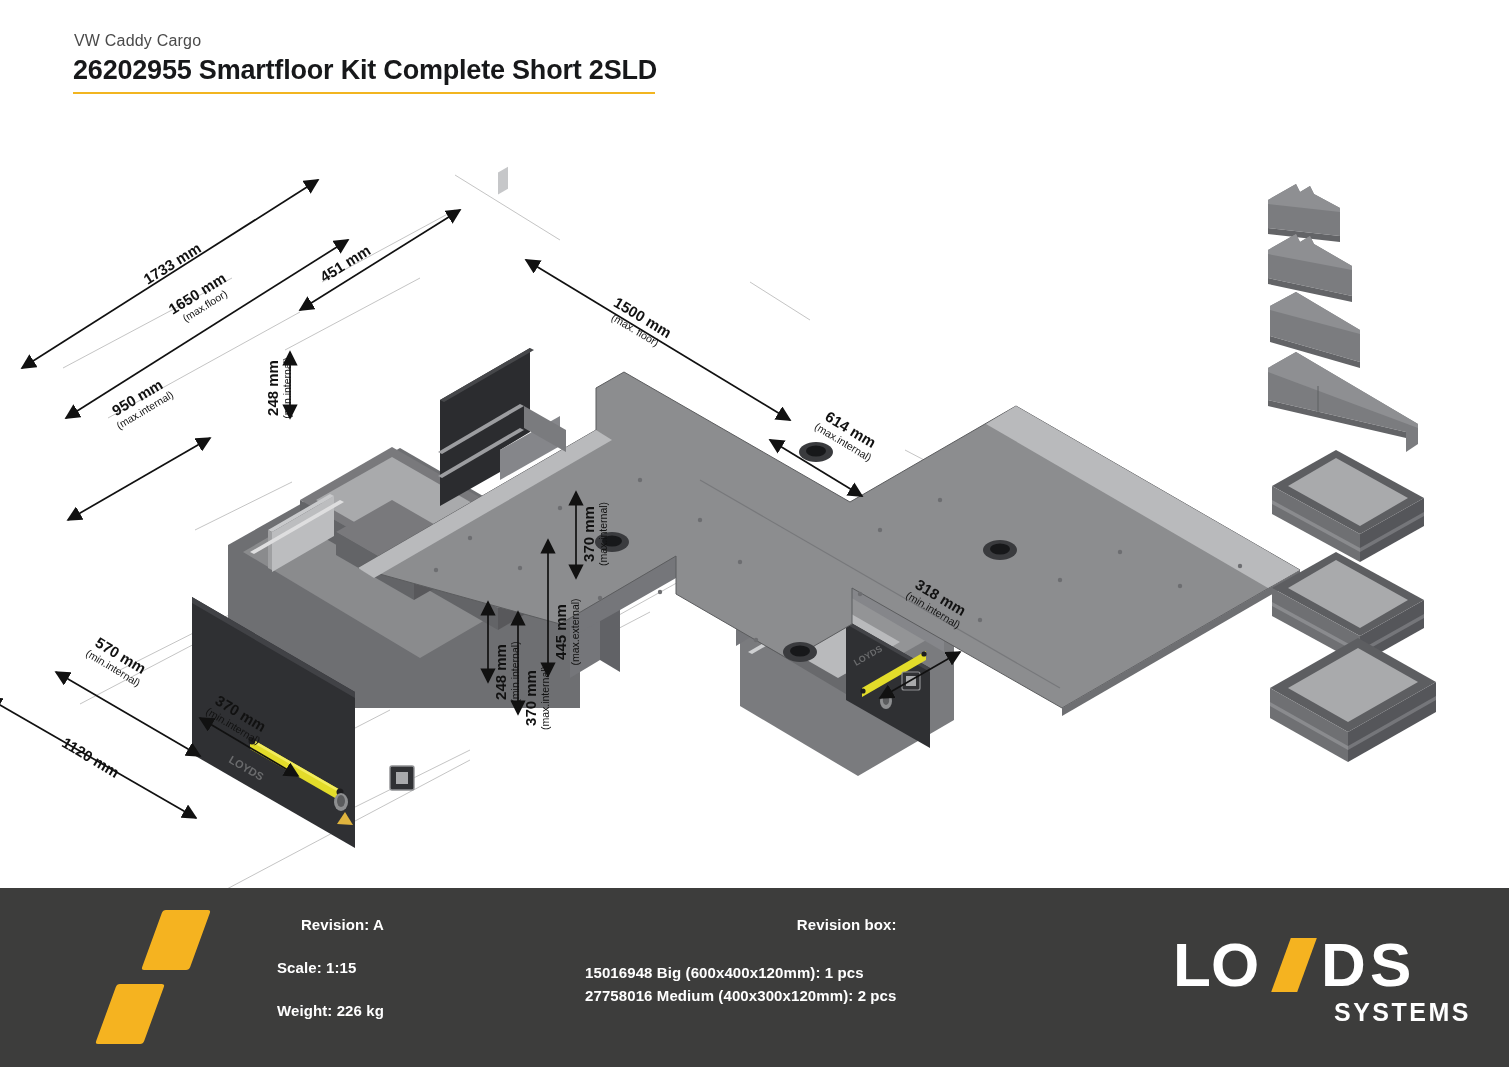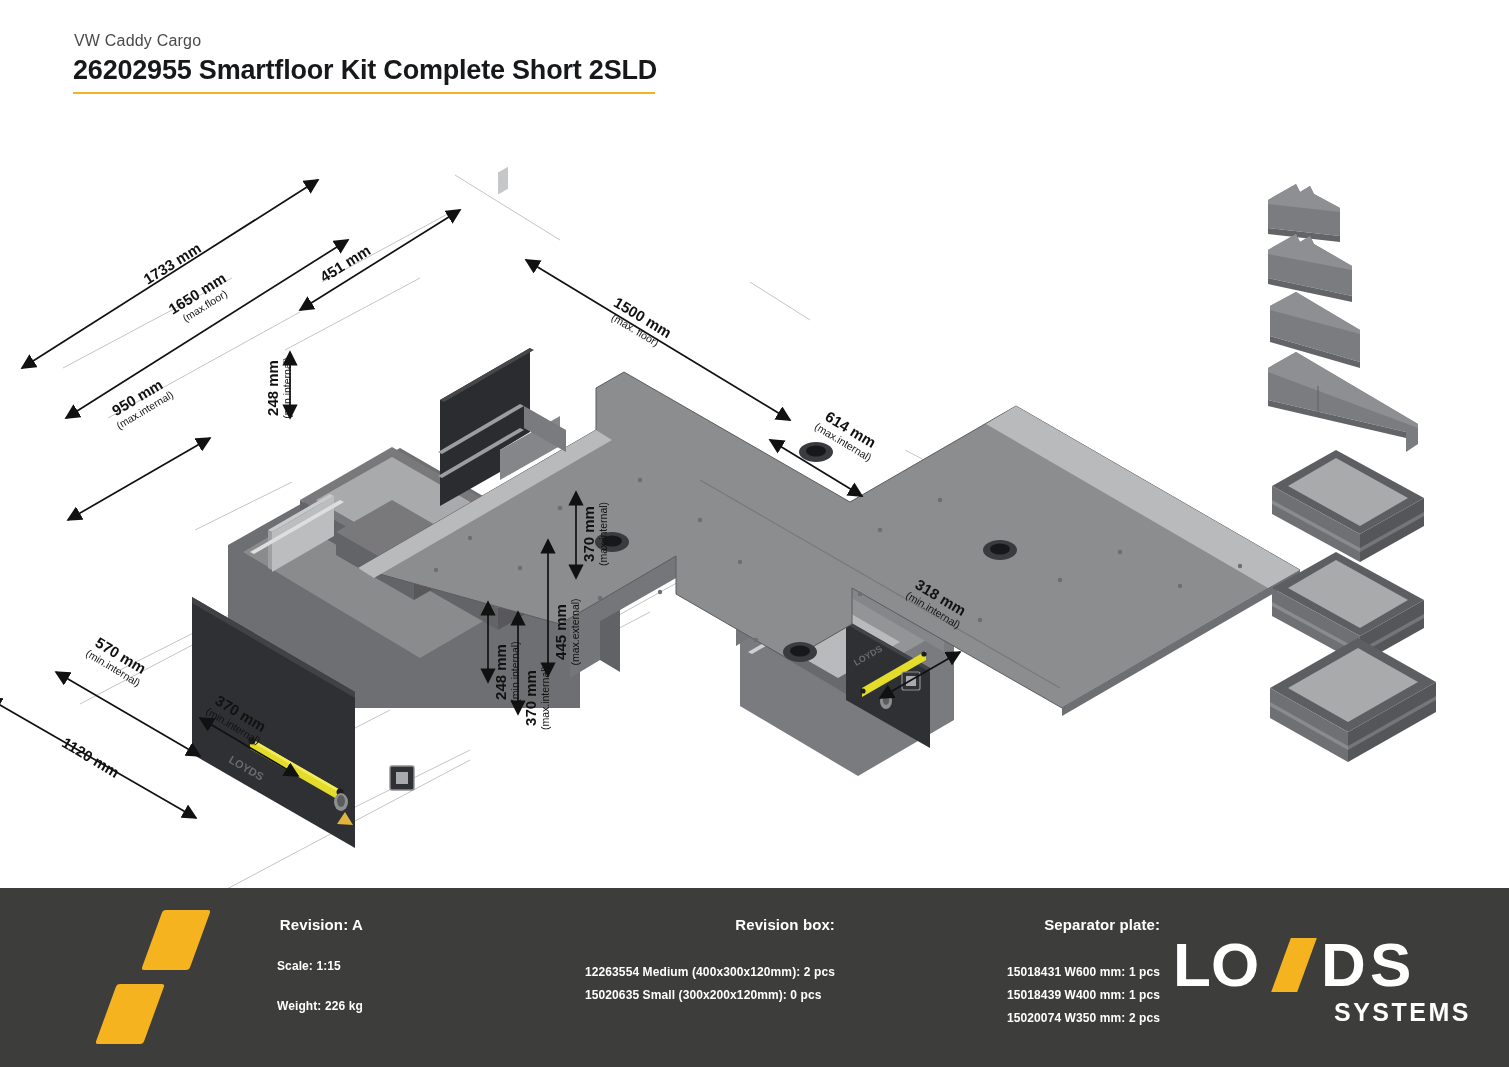--- a/index.html
+++ b/index.html
@@ -22,21 +22,21 @@
   }
   
   #drawing{position:absolute;left:0;top:100px;width:1509px;height:788px;}
   svg.draw{position:absolute;left:0;top:0;width:1509px;height:788px;overflow:visible;}
   
   #footer{
     position:absolute;left:0;top:888px;width:1509px;height:179px;background:#3d3d3c;
   }
   .fcol{position:absolute;color:#ffffff;}
   .fhead{font-size:15px;font-weight:700;letter-spacing:.1px;white-space:nowrap;text-align:right;}
-  .fline{font-size:12px;font-weight:700;letter-spacing:.1px;white-space:nowrap;}
+  .fline{font-size:15px;font-weight:700;letter-spacing:.1px;white-space:nowrap;}
   #col-rev{left:277px;top:28px;}
   #col-rev .fline{margin-top:26px;}
   #col-box{left:585px;top:28px;}
   #col-box .flist{margin-top:28px;}
   #col-box .flist .fline{line-height:23px;}
   #col-sep{left:1007px;top:28px;}
   #col-sep .flist{margin-top:28px;}
   #col-sep .flist .fline{line-height:23px;}
   
   .ymark{position:absolute;background:#f5b320;border-radius:3px;}
@@ -435,33 +435,25 @@
 
   <div id="col-rev" class="fcol">
     <div class="fhead">Revision: A</div>
     <div class="fline">Scale: 1:15</div>
     <div class="fline">Weight: 226 kg</div>
   </div>
 
   <div id="col-box" class="fcol">
     <div class="fhead">Revision box:</div>
     <div class="flist">
-      <div class="fline">12263554 Medium (400x300x120mm): 2 pcs</div>
-      <div class="fline">15020635 Small (300x200x120mm): 0 pcs</div>
+      <div class="fline">15016948 Big (600x400x120mm): 1 pcs</div>
+      <div class="fline">27758016 Medium (400x300x120mm): 2 pcs</div>
     </div>
   </div>
 
-  <div id="col-sep" class="fcol">
-    <div class="fhead">Separator plate:</div>
-    <div class="flist">
-      <div class="fline">15018431 W600 mm: 1 pcs</div>
-      <div class="fline">15018439 W400 mm: 1 pcs</div>
-      <div class="fline">15020074 W350 mm: 2 pcs</div>
-    </div>
-  </div>
 
   <div id="logo">
     <div id="logo-word">
       <span class="lg" id="lg-l">L</span>
       <span class="lg" id="lg-o">O</span>
       <span id="lg-ybar"></span>
       <span class="lg" id="lg-d">D</span>
       <span class="lg" id="lg-s">S</span>
     </div>
     <div id="logo-sub">SYSTEMS</div>

